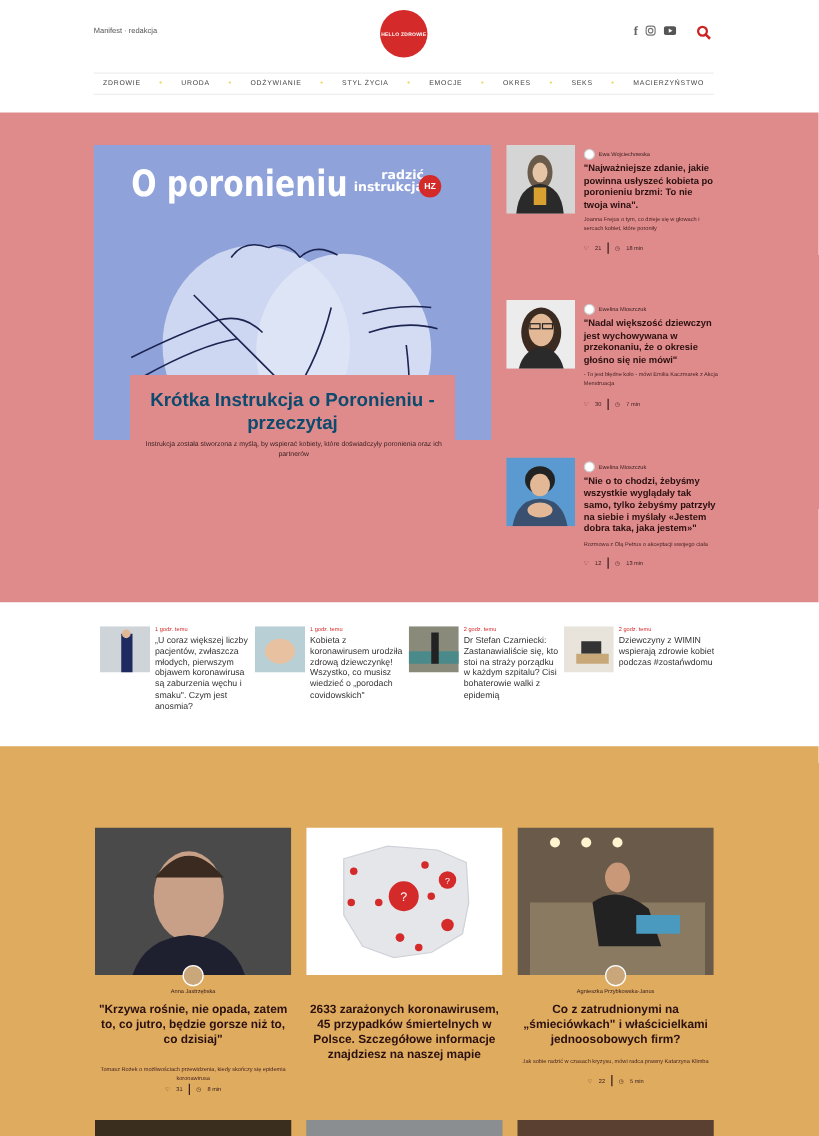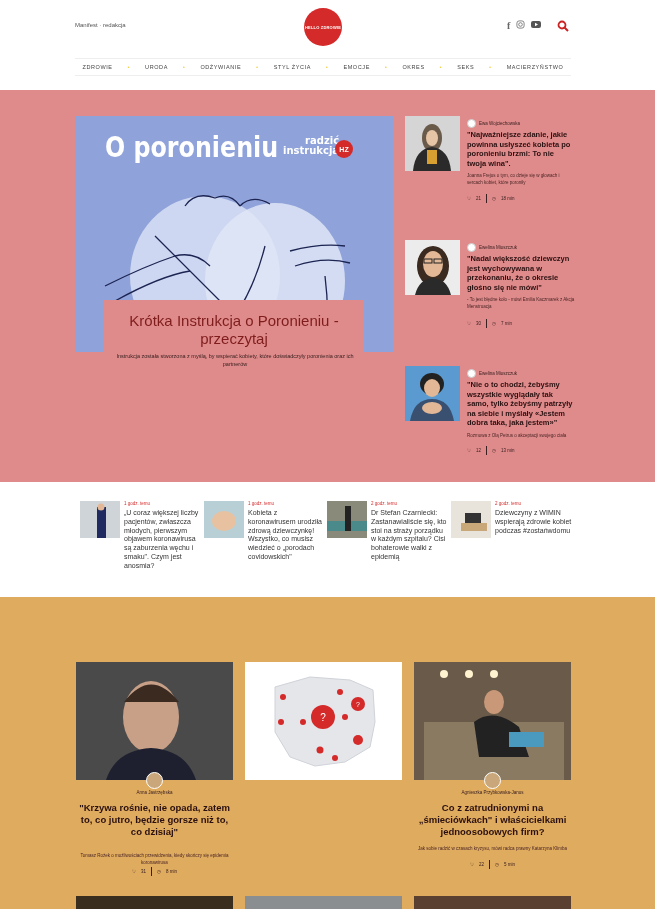--- a/index.html
+++ b/index.html
@@ -12,21 +12,21 @@
 .search{position:absolute;left:557px;top:20px;width:12px;height:12px}
 .nav{position:absolute;left:75px;top:58px;width:496px;height:18px;border-top:1px solid #eee;border-bottom:1px solid #eee;display:flex;align-items:center;justify-content:space-around;font-size:5.5px;letter-spacing:.6px;color:#444}
 .nav .dot{color:#f2d24a;font-size:6px}
 .pink{position:absolute;left:0;top:90px;width:655px;height:392px;background:#e08b8b}
 .hero{position:absolute;left:75px;top:116px;width:318px;height:236px;background:#8fa2d9;overflow:hidden}
 .hero-title{position:absolute;left:30px;top:14px;font-size:29px;color:#fff;font-family:"DejaVu Sans",sans-serif;font-weight:bold;transform:scaleX(.82);transform-origin:left}
 .hero-sub{position:absolute;left:208px;top:20px;color:#fff;font-size:10px;line-height:10px;text-align:right;font-family:"DejaVu Sans",sans-serif;font-weight:bold}
 .hz{position:absolute;left:260px;top:24px;width:18px;height:18px;border-radius:50%;background:#d42a2a;color:#fff;font-size:7px;display:flex;align-items:center;justify-content:center;font-weight:bold}
 .hero svg{position:absolute;left:0;top:50px}
 .hero-card{position:absolute;left:104px;top:300px;width:260px;height:53px;background:#e08b8b}
-.hero-card h2{font-size:15px;text-align:center;font-weight:normal;padding-top:12px;line-height:18px;color:#7f1d1d}
+.hero-card h2{font-size:15px;text-align:center;font-weight:bold;padding-top:12px;line-height:18px;color:#0c4a6e}
 .hero-desc{position:absolute;left:110px;top:352px;width:250px;text-align:center;font-size:5.5px;line-height:8px;color:#3a2020}
 .side{position:absolute;left:405px;width:170px}
 .side .ph{position:absolute;left:0;top:0;width:55px;height:55px}
 .side .auth{position:absolute;left:62px;top:3px;font-size:4.5px;color:#3a2020;display:flex;align-items:center;gap:3px}
 .side .auth i{display:inline-block;width:9px;height:9px;border-radius:50%;background:#fff;border:1px solid #ccc}
 .side h3{position:absolute;left:62px;top:14px;width:108px;font-size:7.5px;line-height:9.5px;color:#2a1010;font-weight:bold}
 .side .lead{position:absolute;left:62px;width:108px;font-size:4.5px;line-height:7px;color:#4a2525}
 .side .meta{position:absolute;left:62px;font-size:4.5px;color:#3a2020;display:flex;gap:5px;align-items:center}
 .meta .sep{width:1px;height:9px;background:#3a2020}
 .strip{position:absolute;left:0;top:482px;width:655px;height:115px;background:#fff}
@@ -258,20 +258,21 @@
       <text x="113" y="45" fill="#fff" font-size="7" text-anchor="middle">?</text>
       <circle cx="113" cy="78" r="5" fill="#d42a2a"></circle>
       <circle cx="38" cy="35" r="3" fill="#d42a2a"></circle>
       <circle cx="95" cy="30" r="3" fill="#d42a2a"></circle>
       <circle cx="36" cy="60" r="3" fill="#d42a2a"></circle>
       <circle cx="58" cy="60" r="3" fill="#d42a2a"></circle>
       <circle cx="100" cy="55" r="3" fill="#d42a2a"></circle>
       <circle cx="75" cy="88" r="3.5" fill="#d42a2a"></circle>
       <circle cx="90" cy="96" r="3" fill="#d42a2a"></circle>
     </svg>
+  <h3 style="top:140px">2633 zarażonych koronawirusem, 45 przypadków śmiertelnych w Polsce. Szczegółowe informacje znajdziesz na naszej mapie</h3>
 </div>
 
 <div class="card" style="left:414px">
   <svg class="ph" viewBox="0 0 157 118">
       <rect width="157" height="118" fill="#6a5a4a"></rect>
       <circle cx="30" cy="12" r="4" fill="#fff3d0"></circle>
       <circle cx="55" cy="12" r="4" fill="#fff3d0"></circle>
       <circle cx="80" cy="12" r="4" fill="#fff3d0"></circle>
       <rect x="10" y="60" width="140" height="58" fill="#8a7a62"></rect>
       <ellipse cx="80" cy="40" rx="10" ry="12" fill="#c89878"></ellipse>

